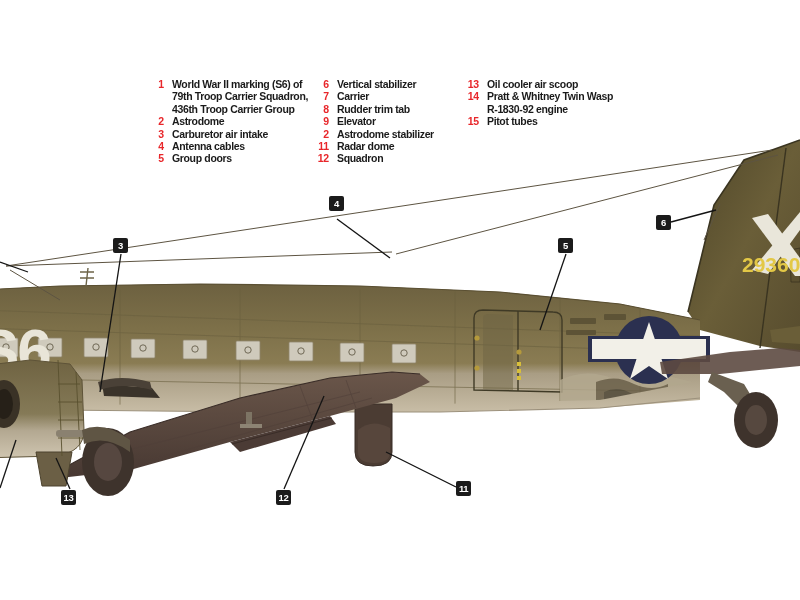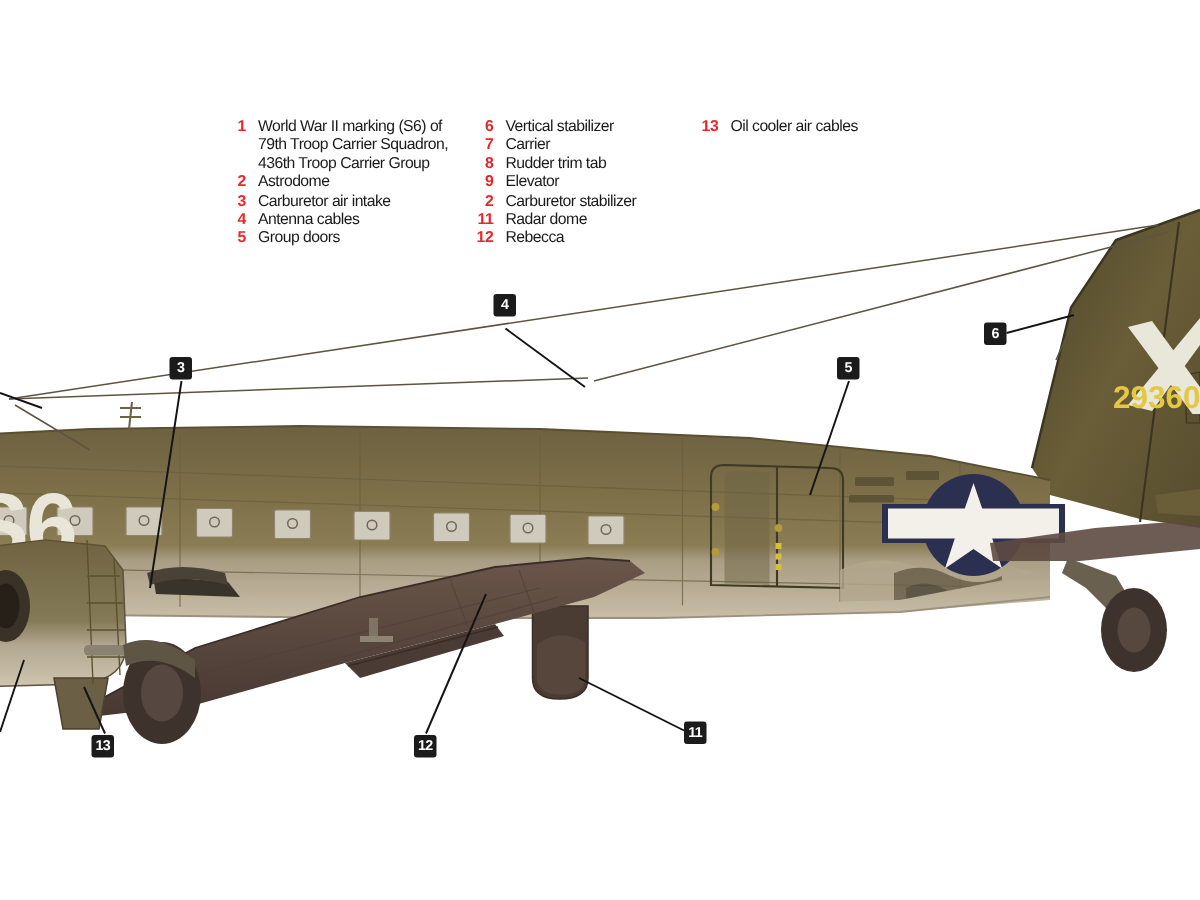--- a/index.html
+++ b/index.html
@@ -41,21 +41,21 @@
     font-weight: bold;
     font-size: 10.5px;
     width: 16px;
     text-align: right;
     flex: 0 0 16px;
     letter-spacing: -0.2px;
     font-stretch: condensed;
   }
   .legend-label {
     color: #1a1a1a;
-    font-weight: normal;
+    font-weight: bold;
     font-size: 10.5px;
     margin-left: 8px;
     letter-spacing: -0.35px;
     font-stretch: condensed;
     white-space: pre-line;
   }
 
   
   .marker {
     position: absolute;
@@ -364,36 +364,45 @@
       <div class="legend-row">
         <span class="legend-num">8</span>
         <span class="legend-label">Rudder trim tab</span>
       </div>
       <div class="legend-row">
         <span class="legend-num">9</span>
         <span class="legend-label">Elevator</span>
       </div>
       <div class="legend-row">
         <span class="legend-num">2</span>
-        <span class="legend-label">Carburetor stabilizer</span>
+        <span class="legend-label">Astrodome stabilizer</span>
       </div>
       <div class="legend-row">
         <span class="legend-num">11</span>
         <span class="legend-label">Radar dome</span>
       </div>
       <div class="legend-row">
         <span class="legend-num">12</span>
-        <span class="legend-label">Rebecca</span>
+        <span class="legend-label">Squadron</span>
       </div>
     </div>
 
     <div class="legend-col c3">
       <div class="legend-row">
         <span class="legend-num">13</span>
-        <span class="legend-label">Oil cooler air cables</span>
+        <span class="legend-label">Oil cooler air scoop</span>
+      </div>
+      <div class="legend-row">
+        <span class="legend-num">14</span>
+        <span class="legend-label">Pratt &amp; Whitney Twin Wasp
+R-1830-92 engine</span>
+      </div>
+      <div class="legend-row">
+        <span class="legend-num">15</span>
+        <span class="legend-label">Pitot tubes</span>
       </div>
     </div>
   </div>
 
   <svg style="position:absolute;left:0;top:0;width:800px;height:600px;pointer-events:none;z-index:30" viewBox="0 0 800 600">
     <g stroke="#141414" stroke-width="1.3" fill="none">
       <path d="M 121,254 L 100,392"></path>
       <path d="M 337,219 L 390,258"></path>
       <path d="M 566,254 L 540,330"></path>
       <path d="M 671,222 L 716,210"></path>

